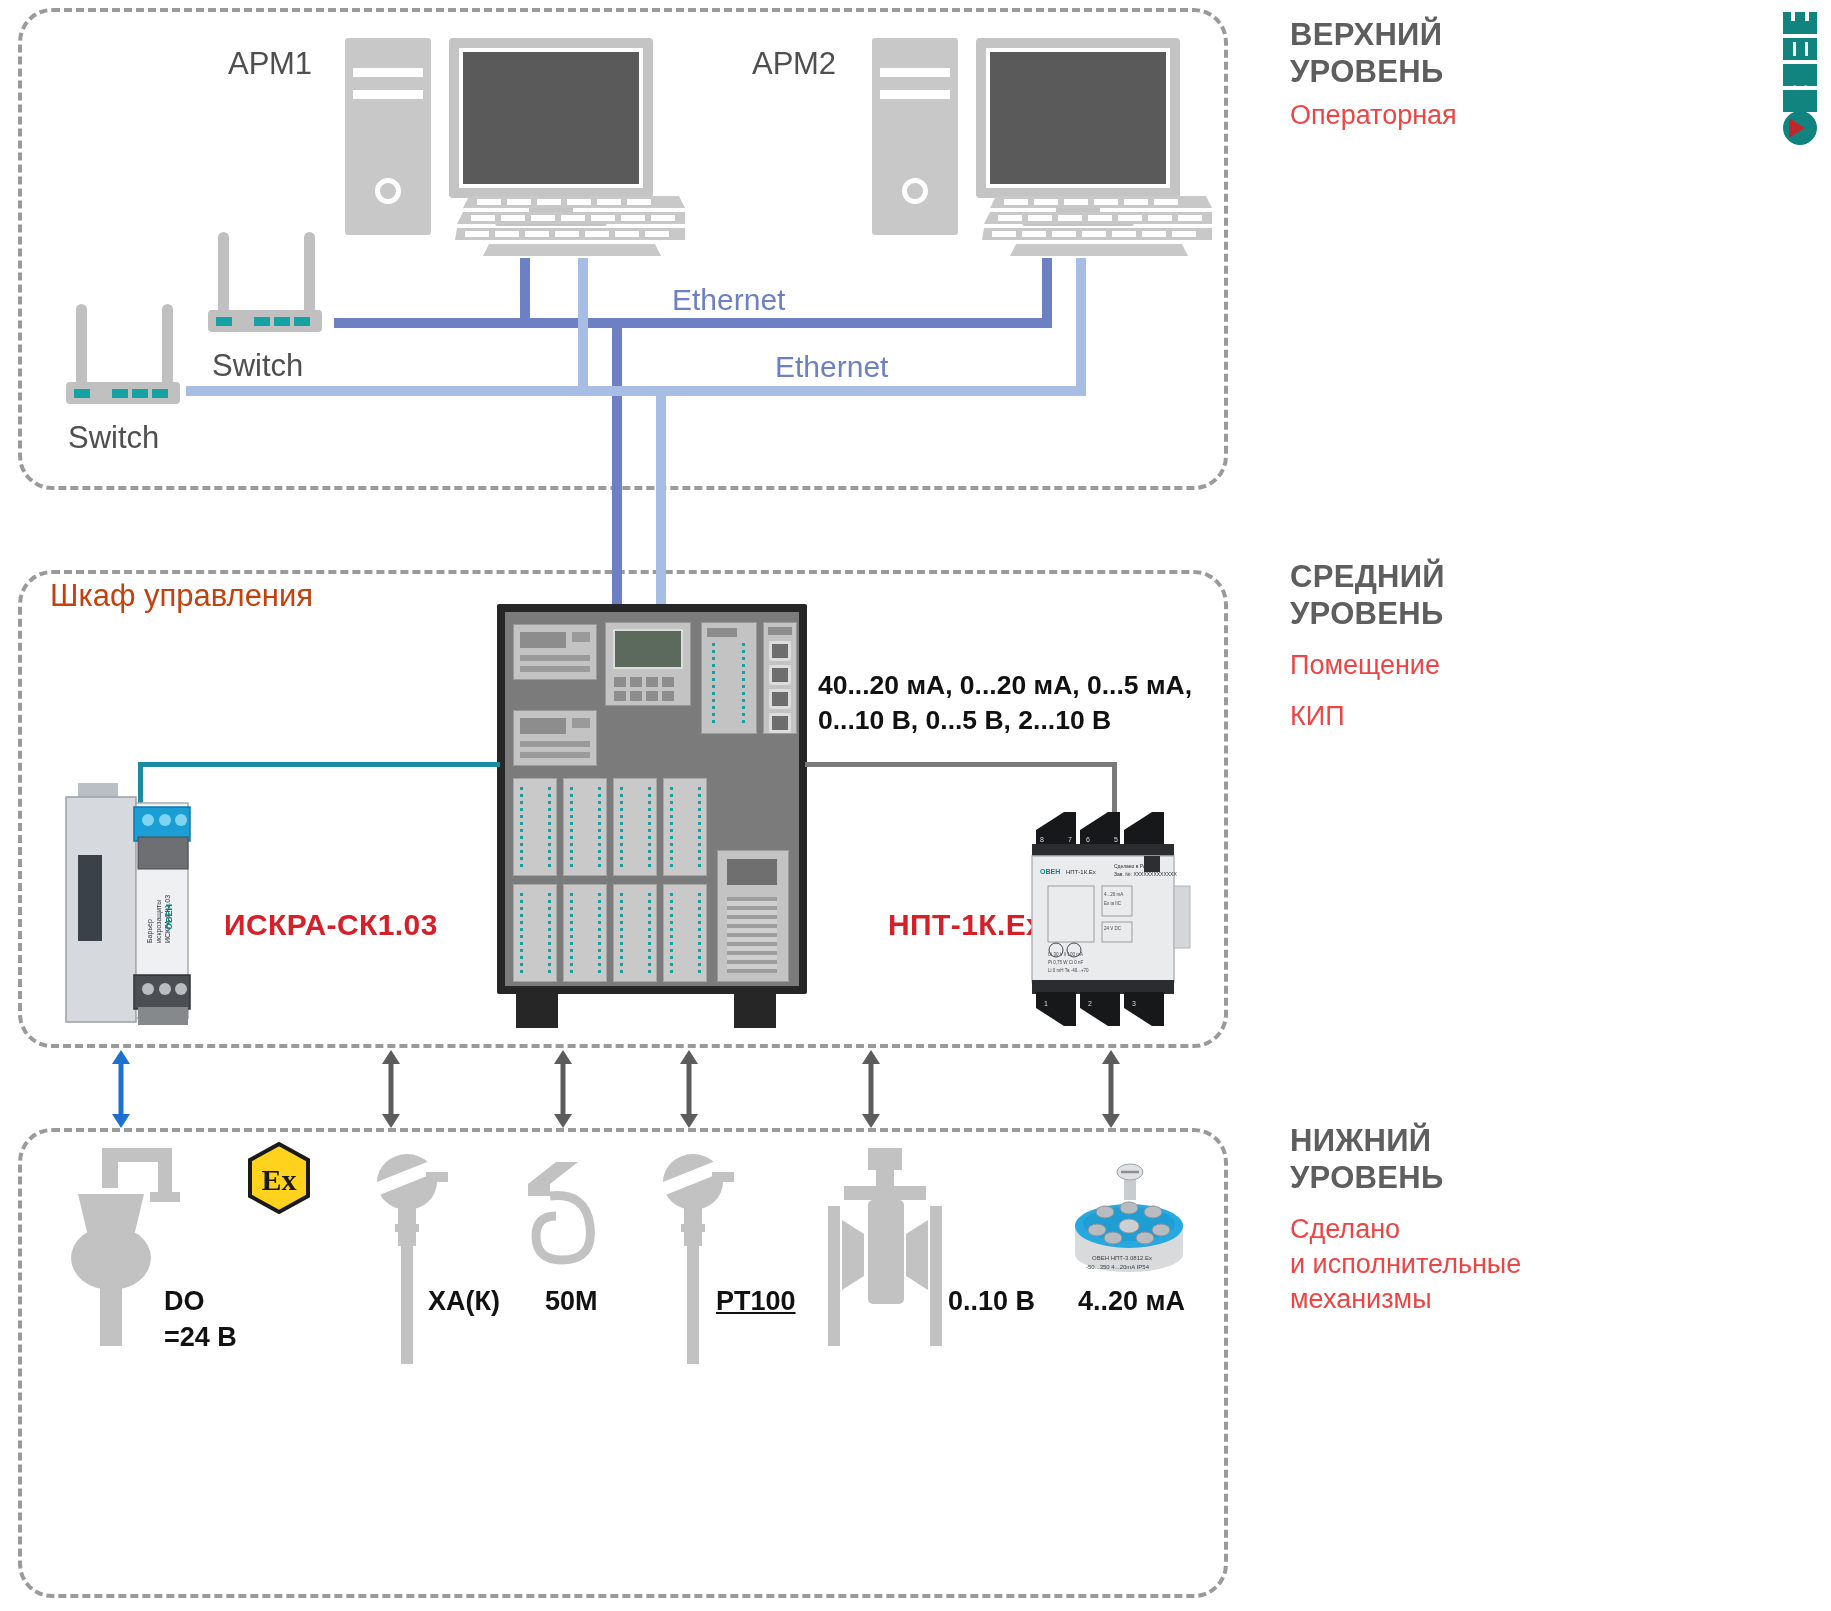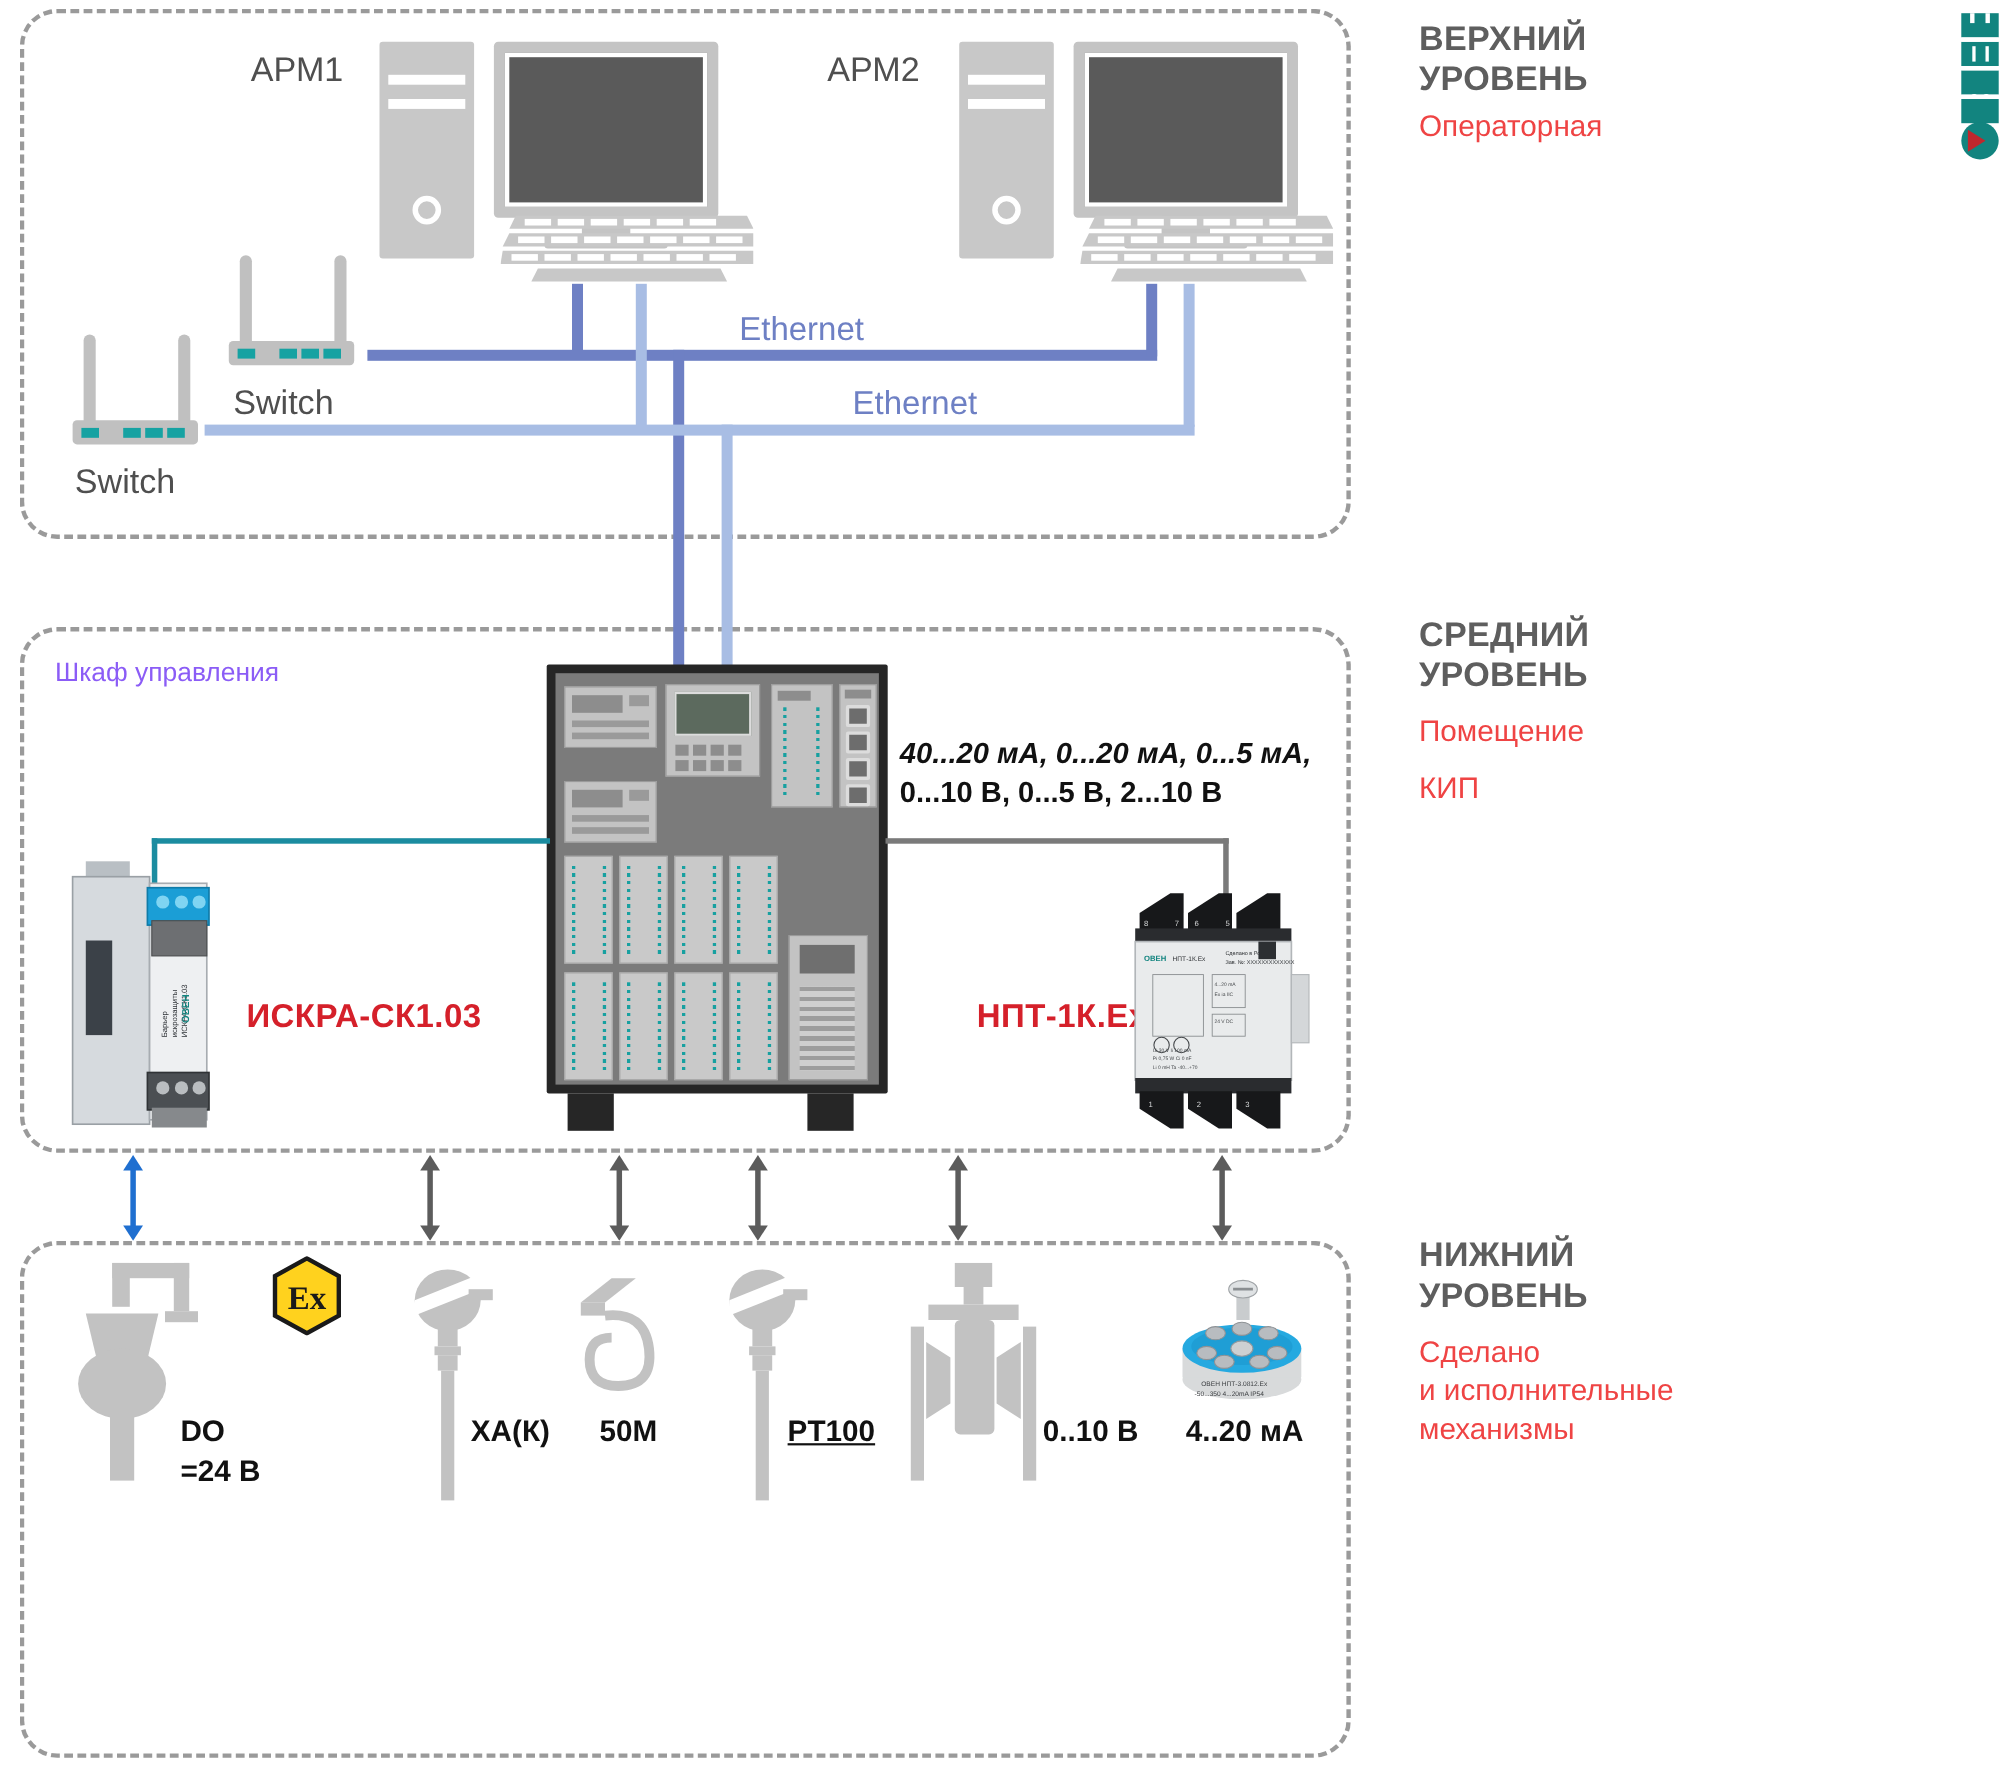--- a/index.html
+++ b/index.html
@@ -193,21 +193,21 @@
 <div class="cbl" style="left:1042px;top:258px;width:10px;height:66px;background:#6e80c4;"></div>
 <div class="cbl" style="left:612px;top:318px;width:10px;height:300px;background:#6e80c4;"></div>
 <div class="abs eth" style="left:672px;top:283px;">Ethernet</div>
 
 <div class="cbl" style="left:578px;top:258px;width:10px;height:130px;background:#a8bde4;"></div>
 <div class="cbl" style="left:186px;top:386px;width:900px;height:10px;background:#a8bde4;"></div>
 <div class="cbl" style="left:1076px;top:258px;width:10px;height:130px;background:#a8bde4;"></div>
 <div class="cbl" style="left:656px;top:386px;width:10px;height:232px;background:#a8bde4;"></div>
 <div class="abs eth" style="left:775px;top:350px;">Ethernet</div>
 
-<div class="abs" style="left:50px;top:578px;font-size:24px;color:#8b5cf6;margin-top:20px;">Шкаф управления</div>
+<div class="abs" style="left:50px;top:578px;font-size:31px;color:#c2410c;">Шкаф управления</div>
 
 <div id="cabinet">
   <div id="cab-inner">
 
     <div class="panel" style="left:8px;top:12px;width:84px;height:56px;">
       <div style="position:absolute;left:6px;top:7px;width:46px;height:16px;background:#8d8d8d;"></div>
       <div style="position:absolute;left:58px;top:7px;width:18px;height:10px;background:#9a9a9a;"></div>
       <div style="position:absolute;left:6px;top:30px;width:70px;height:6px;background:#9a9a9a;"></div>
       <div style="position:absolute;left:6px;top:41px;width:70px;height:6px;background:#9a9a9a;"></div>
     </div>
@@ -279,21 +279,21 @@
 
     <div class="panel" style="left:212px;top:238px;width:72px;height:132px;">
       <div style="position:absolute;left:9px;top:8px;width:50px;height:26px;background:#6f6f6f;"></div>
       <div class="vent" style="left:9px;top:46px;width:50px;height:76px;"></div>
     </div>
   </div>
 </div>
 <div class="foot" style="left:516px;top:994px;"></div>
 <div class="foot" style="left:734px;top:994px;"></div>
 
-<div class="abs sig" style="left:818px;top:668px;font-style:italic;">40...20 мА, 0...20 мА, 0...5 мА,</div>
+<div class="abs sig" style="left:818px;top:668px;">40...20 мА, 0...20 мА, 0...5 мА,</div>
 <div class="abs sig" style="left:818px;top:703px;">0...10 В, 0...5 В, 2...10 В</div>
 
 <div class="cbl" style="left:138px;top:762px;width:362px;height:5px;background:#1b8ca0;"></div>
 <div class="cbl" style="left:138px;top:762px;width:5px;height:50px;background:#1b8ca0;"></div>
 <div class="cbl" style="left:805px;top:762px;width:312px;height:5px;background:#7a7a7a;"></div>
 <div class="cbl" style="left:1112px;top:762px;width:5px;height:60px;background:#7a7a7a;"></div>
 
 <div class="abs redlabel" style="left:224px;top:908px;">ИСКРА-СК1.03</div>
 
 <div class="abs redlabel" style="left:888px;top:908px;">НПТ-1К.Ex</div>

